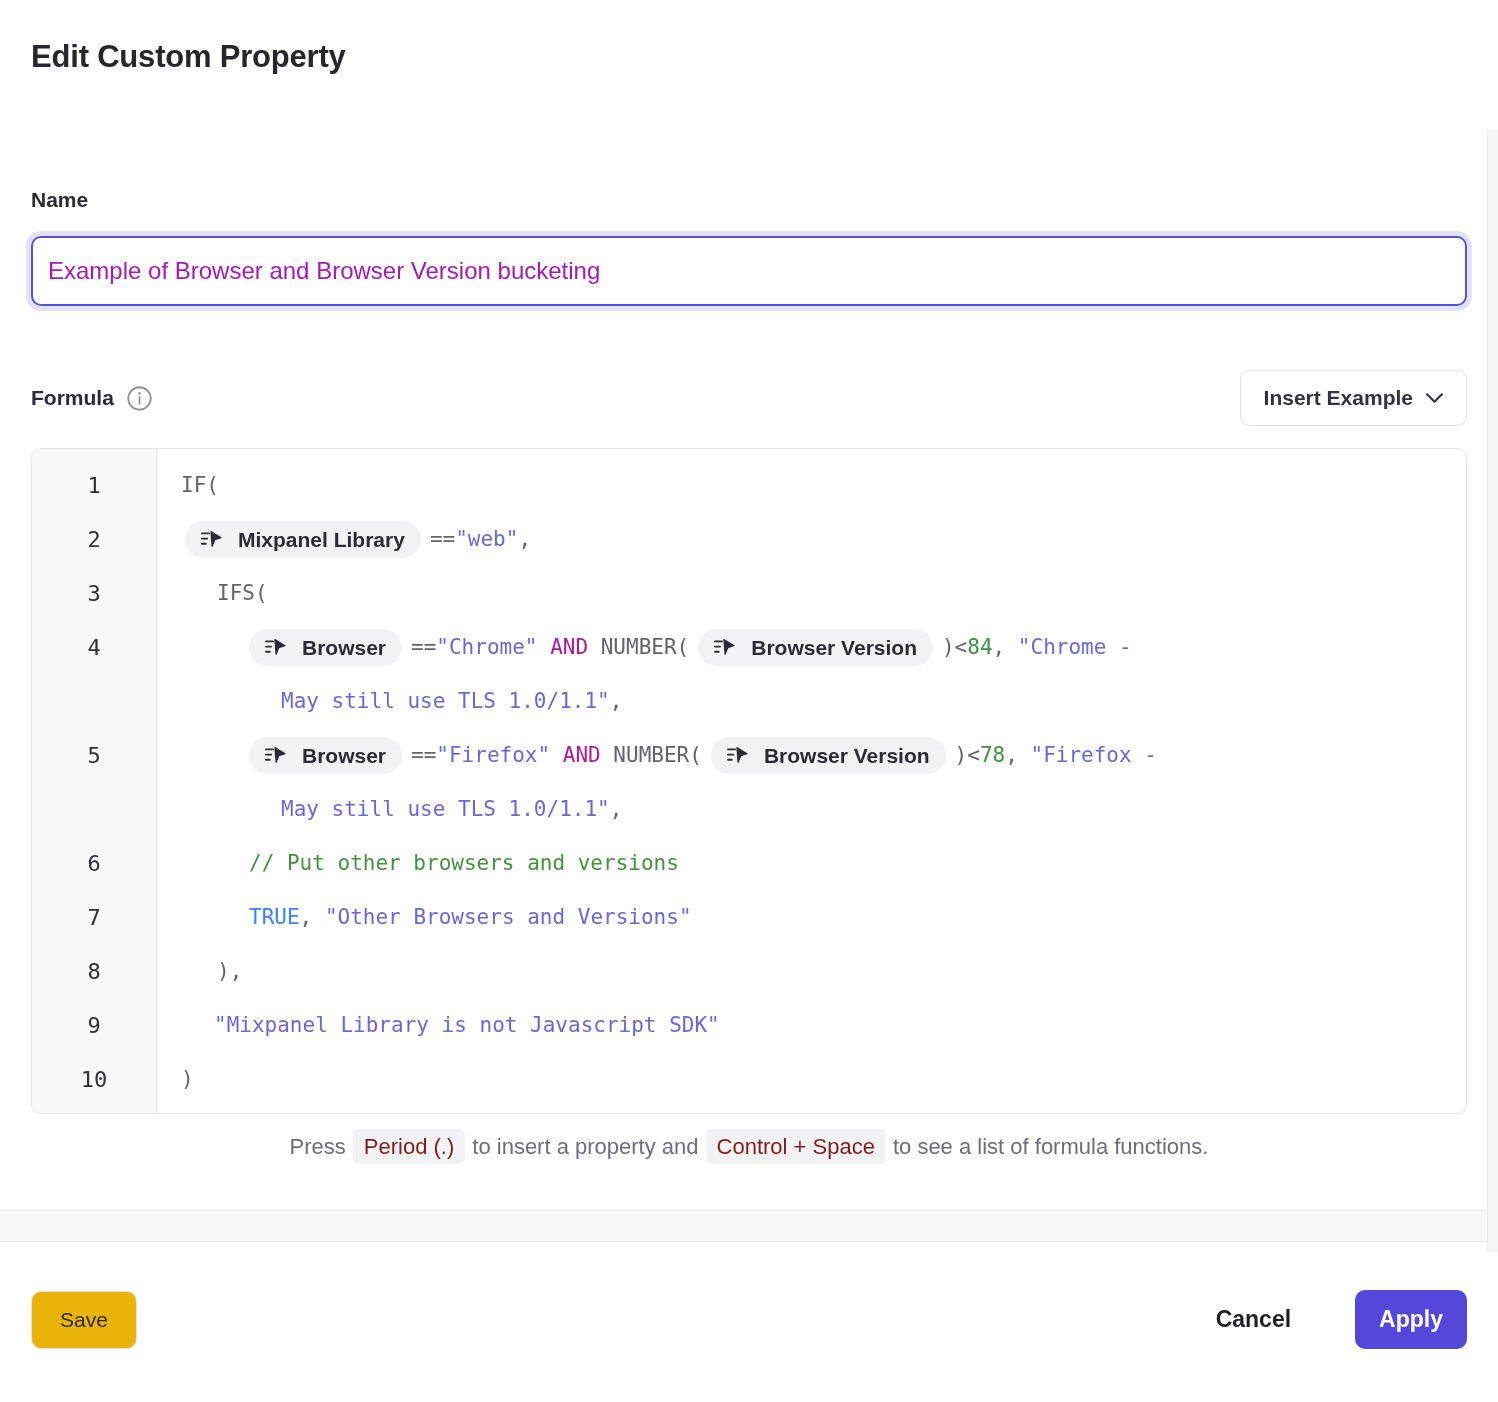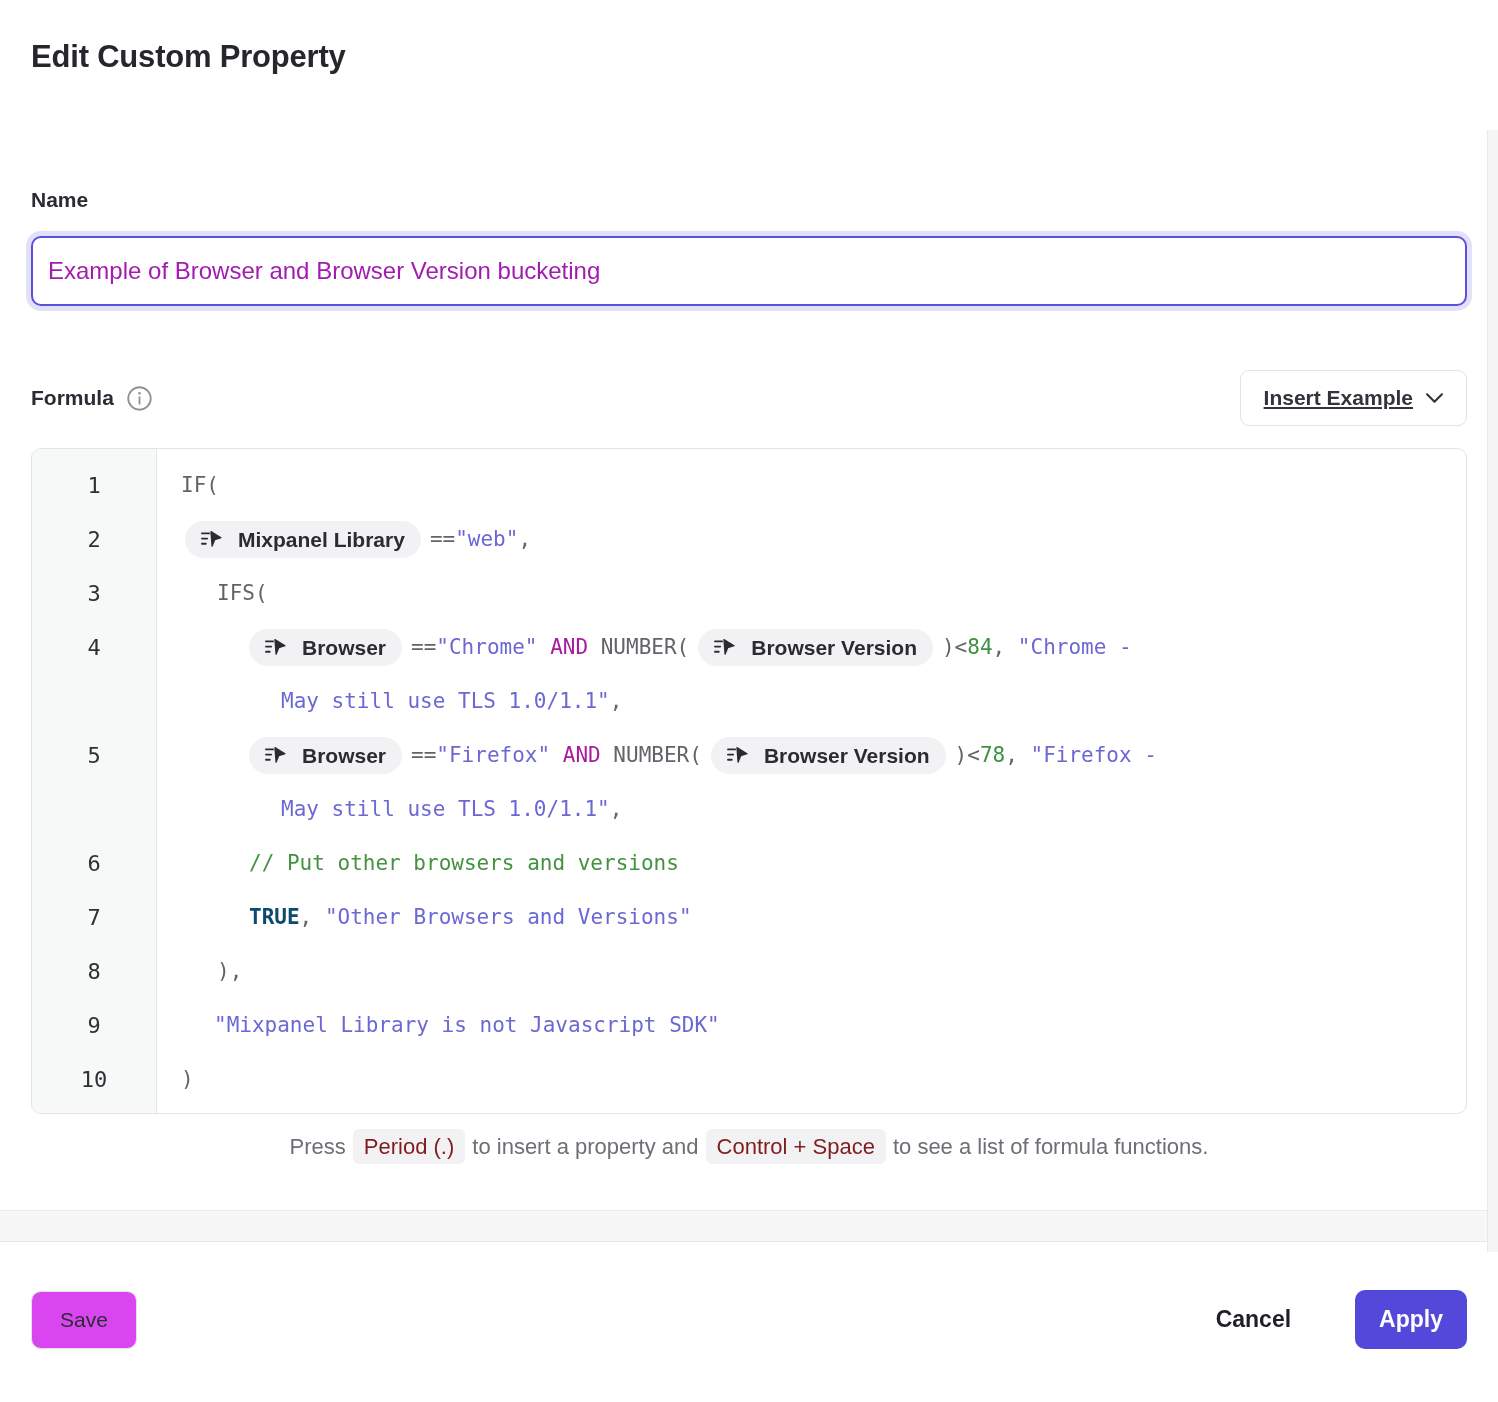--- a/index.html
+++ b/index.html
@@ -18,53 +18,53 @@
                 border:2px solid #5a50e0; border-radius:10px; outline:none;
                 box-shadow:0 0 0 5px #e3e1f9; background:#fff; caret-color:#2b2b33; }
 
   .formula-header { margin-top:64px; display:flex; align-items:center; justify-content:space-between; height:56px; }
   .formula-label-wrap { display:flex; align-items:center; gap:12px; }
   .formula-label { font-size:21px; font-weight:700; color:#2b2b33; }
 
   .insert-example-btn { display:flex; align-items:center; gap:13px; height:56px; padding:0 23px;
                         background:#fff; border:1px solid #e2e3e5; border-radius:9px;
                         font-family:"Liberation Sans", sans-serif; font-size:21px; font-weight:600;
-                        color:#33343b; cursor:pointer;text-decoration:underline; }
+                        color:#33343b; cursor:pointer; }
 
   .editor { margin-top:22px; height:666px; border:1px solid #e3e4e6; border-radius:10px;
             overflow:hidden; display:flex; flex-direction:column; background:#fff; }
   .code-row { display:flex; min-height:54px; }
   .code-row.pad { min-height:9px; }
   .code-row.filler { flex:1; }
   .ln { width:125px; flex-shrink:0; background:#f7f8f8; border-right:1px solid #e5e6e8;
         display:flex; align-items:center; justify-content:center;
         font-family:"DejaVu Sans Mono", monospace; font-size:22px; color:#2f3036; }
   .code-line { flex:1; display:flex; align-items:center; white-space:pre;
                font-family:"DejaVu Sans Mono", monospace; font-size:21px; color:#63646a; }
   .tok-plain   { color:#63646a; }
   .tok-string  { color:#6b68d4; }
   .tok-keyword { color:#a81a9e; }
   .tok-number  { color:#3e9142; }
-  .tok-boolean { color:#0c4a6e;font-weight:bold; }
+  .tok-boolean { color:#3b82f6; }
   .tok-comment { color:#44923f; }
   .prop-pill { display:inline-flex; align-items:center; gap:16px; padding:8px 16px; margin:0 9px;
                background:#f2f2f4; border-radius:21px; font-family:"Liberation Sans", sans-serif;
                font-size:21px; font-weight:600; color:#2b2c33; line-height:1; cursor:default; }
   .prop-pill:first-child { margin-left:0; }
 
   .help-line { margin-top:20px; text-align:center; font-size:22px; color:#6e6f76; }
   .kbd { background:#f2f2f4; border-radius:6px; padding:5px 11px; margin:0 7px;
          color:#7f1d1d; font-weight:500; }
 
   .divider-strip { margin-top:50px; height:32px; width:1498px; background:#f7f7f8;
                    border-top:1px solid #ebebec; border-bottom:1px solid #e6e6e8; }
 
   .footer { display:flex; align-items:center; justify-content:space-between; padding:48px 31px 0; }
   .footer-right { display:flex; align-items:center; gap:64px; }
-  .save-btn { background:#d946ef; border:1px solid #e2e3e5; border-radius:10px; padding:16px 28px;
+  .save-btn { background:#eab308; border:1px solid #e2e3e5; border-radius:10px; padding:16px 28px;
               font-family:"Liberation Sans", sans-serif; font-size:21px; font-weight:500;
               color:#2b2c33; cursor:pointer; }
   .cancel-btn { background:none; border:none; font-family:"Liberation Sans", sans-serif;
                 font-size:23px; font-weight:600; color:#1f2025; cursor:pointer; }
   .apply-btn { background:#5348d9; border:none; border-radius:10px; padding:16px 24px;
                font-family:"Liberation Sans", sans-serif; font-size:23px; font-weight:600;
                color:#ffffff; cursor:pointer; }
 
   .scroll-track { position:absolute; top:130px; right:0; width:11px; height:1122px;
                   background:#f5f5f6; border-left:1px solid #e9e9ea; }

